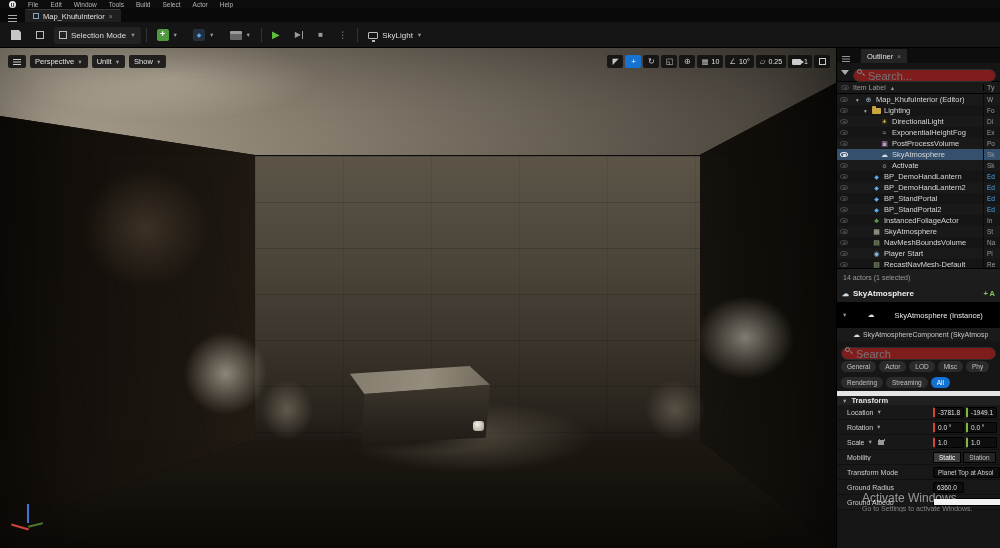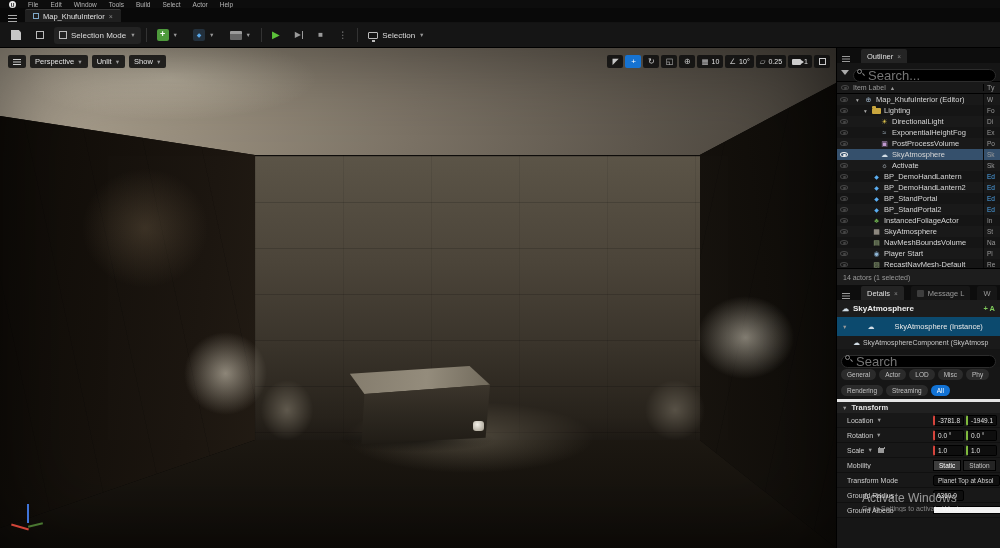--- a/index.html
+++ b/index.html
@@ -85,21 +85,21 @@
   .ptab{height:14px;background:#242424;border-radius:2px 2px 0 0;padding:0 6px;display:flex;gap:4px;align-items:center;font-size:7.5px;color:#e0e0e0;white-space:nowrap;overflow:hidden}
   .ptab.inactive{background:#161616;color:#9a9a9a}
   .ptab .tab-x{font-size:6.5px}
   .tabico{width:7px;height:7px;border-radius:1px;background:#3d3d3d;flex:none}
 
   .searchrow{height:18px;display:flex;align-items:center;gap:4px;padding:0 4px;background:#151515;flex:none}
   .funnel{width:0;height:0;border-left:4px solid transparent;border-right:4px solid transparent;border-top:5px solid #aaa;flex:none}
   .searchwrap{position:relative;flex:1;height:13px}
   .mag{position:absolute;left:4px;top:3px;width:5px;height:5px;border:1px solid #8a8a8a;border-radius:50%}
   .mag::after{content:'';position:absolute;left:4px;top:4px;width:3px;height:1px;background:#8a8a8a;transform:rotate(45deg)}
-  .search-input{width:100%;height:13px;background:#000000;border:1px solid #2c2c2c;border-radius:7px;color:#9a9a9a;font-size:13px;padding:0 4px 0 14px;outline:none;font-family:inherit}
+  .search-input{width:100%;height:13px;background:#7f1d1d;border:1px solid #2c2c2c;border-radius:7px;color:#9a9a9a;font-size:11px;padding:0 4px 0 14px;outline:none;font-family:inherit}
 
   .ol-colhead{height:13px;background:#191919;border-top:1px solid #000;border-bottom:1px solid #000;display:flex;align-items:center;font-size:7px;color:#9a9a9a;padding-left:4px;gap:4px;flex:none}
   .colhead-type{margin-left:auto;width:17px;border-left:1px solid #000;padding-left:3px}
   .ol-rows{height:174px;overflow:hidden;flex:none;background:#151515}
   .ol-row{height:11px;display:flex;align-items:center;font-size:7.5px;color:#d6d6d6;padding-left:3px;gap:3px}
   .ol-row:nth-child(odd){background:#191919}
   .ol-row.selected{background:#35506c}
   .eye{width:8px;height:5px;border:1px solid #888;border-radius:50%;position:relative;opacity:.4;flex:none}
   .eye::after{content:'';position:absolute;left:2px;top:.5px;width:2.5px;height:2.5px;border-radius:50%;background:#888}
   .selected .eye{opacity:1;border-color:#eee}
@@ -112,27 +112,27 @@
   .i-world{color:#9fb4c8}.i-sun{color:#e5ca4f}.i-fog{color:#a8bac8}.i-volume{color:#c09ad0}
   .i-cloud{color:#d2dde6}.i-skylight{color:#d2dde6}.i-blueprint{color:#5aaef2;font-size:6px}
   .i-foliage{color:#68a74c}.i-mesh{color:#b9b2a6}.i-nav{color:#93a87a}.i-player{color:#8fb6d6}.i-recast{color:#93a87a}
   .i-folder{width:9px;height:6px;background:#c9a63e;border-radius:1px;position:relative;align-self:center}
   .i-folder::before{content:'';position:absolute;left:0;top:-2px;width:4px;height:2px;background:#c9a63e;border-radius:1px 1px 0 0}
   .ol-footer{height:17px;background:#1d1d1d;border-top:1px solid #000;display:flex;align-items:center;padding-left:6px;font-size:7px;color:#9a9a9a;flex:none}
 
   
   .dt-header{height:17px;background:#1c1c1c;display:flex;align-items:center;gap:4px;padding:0 5px;font-size:8px;font-weight:bold;color:#ededed;flex:none}
   .dt-add{margin-left:auto;color:#7ec95a;font-size:7.5px;white-space:nowrap}
-  .dt-instance{height:19px;background:#0c4a6e;display:flex;align-items:center;gap:20px;padding-left:5px;font-size:7.5px;color:#e8e8e8;white-space:nowrap;overflow:hidden;flex:none}
+  .dt-instance{height:26px;background:#000000;display:flex;align-items:center;gap:20px;padding-left:5px;font-size:7.5px;color:#e8e8e8;white-space:nowrap;overflow:hidden;flex:none}
   .dt-component{height:13px;background:#1a1a1a;display:flex;align-items:center;gap:3px;padding-left:16px;font-size:7px;color:#c6c6c6;white-space:nowrap;overflow:hidden;flex:none}
   .cloud-ico{font-size:7px;color:#d2dde6;flex:none}
   .dt-filters{background:#161616;padding:2px 4px 3px;display:flex;gap:3px;flex-wrap:wrap;flex:none}
   .chip{height:11px;padding:0 6px;background:#2b2b2b;border-radius:6px;font-size:6.5px;color:#c2c2c2;display:flex;align-items:center;white-space:nowrap}
   .chip.active{background:#1272d4;color:#fff}
-  .dt-section{height:14px;background:#212121;border-top:3px solid #e5e5e5;display:flex;align-items:center;gap:4px;padding-left:5px;font-size:7.5px;color:#e0e0e0;font-weight:bold;flex:none}
+  .dt-section{height:14px;background:#212121;border-top:5px solid #e5e5e5;display:flex;align-items:center;gap:4px;padding-left:5px;font-size:7.5px;color:#e0e0e0;font-weight:bold;flex:none}
   .dt-row{height:15px;display:flex;align-items:center;background:#181818;border-bottom:1px solid #101010;font-size:7px;color:#cfcfcf;padding-left:10px;flex:none}
   .dt-label{width:86px;flex:none;display:flex;gap:3px;align-items:center;overflow:hidden;white-space:nowrap}
   .dt-values{flex:1;display:flex;gap:2px;overflow:hidden;align-items:center}
   .vbox{height:11px;min-width:31px;background:#0e0e0e;border:1px solid #000;border-radius:2px;display:flex;align-items:center;padding:0 3px;font-size:6.5px;color:#e0e0e0;white-space:nowrap;overflow:hidden;flex:none}
   .vx{border-left:2px solid #d6443c}
   .vy{border-left:2px solid #7fba3d}
   .lock{width:6px;height:5px;background:#999;position:relative;margin-left:2px;flex:none}
   .lock::before{content:'';position:absolute;left:1px;top:-3px;width:4px;height:3px;border:1px solid #999;border-bottom:none;border-radius:2px 2px 0 0}
   .seg{height:11px;padding:0 5px;background:#242424;border:1px solid #000;font-size:6.5px;display:flex;align-items:center;white-space:nowrap;color:#c2c2c2;flex:none}
   .seg.active{background:#3d3d3d;color:#fff}
@@ -208,21 +208,21 @@
       </span>
     <span class="tbtn">
         <span class="i-skip">■</span>
       </span>
     <span class="tbtn">
         <span class="i-kebab">⋮</span>
       </span>
     <span class="tsep"></span>
     <span class="tbtn">
       <span class="i-mon"></span>
-      <span>Selection</span>
+      <span>SkyLight</span>
       <span class="caret">▼</span>
     </span>
   </div>
 
   <div class="viewport">
     <div class="layer ceiling"></div>
     <div class="layer leftwall"></div>
     <div class="layer rightwall"></div>
     <div class="farwall"></div>
     <div class="layer floor"></div>
@@ -439,34 +439,20 @@
           <span class="ol-caret"></span>
           <span class="oli i-recast">▨</span>
           <span class="ol-label">RecastNavMesh-Default</span>
           <span class="ol-type">Re</span>
         </div>
       </div>
     <div class="ol-footer">
         <span>14 actors (1 selected)</span>
       </div>
 
-    <div class="tabstrip">
-      <span class="strip-burger"></span>
-      <span class="ptab">
-          <span>Details</span>
-          <span class="tab-x">×</span>
-        </span>
-      <span class="ptab inactive">
-          <span class="tabico"></span>
-          <span>Message L</span>
-        </span>
-      <span class="ptab inactive">
-          <span>W</span>
-        </span>
-    </div>
     <div class="dt-header">
       <span class="cloud-ico">☁</span>
       <span>SkyAtmosphere</span>
       <span class="dt-add">+ A</span>
     </div>
     <div class="dt-instance">
       <span class="caret">▼</span>
       <span class="cloud-ico">☁</span>
       <span>SkyAtmosphere (Instance)</span>
     </div>

